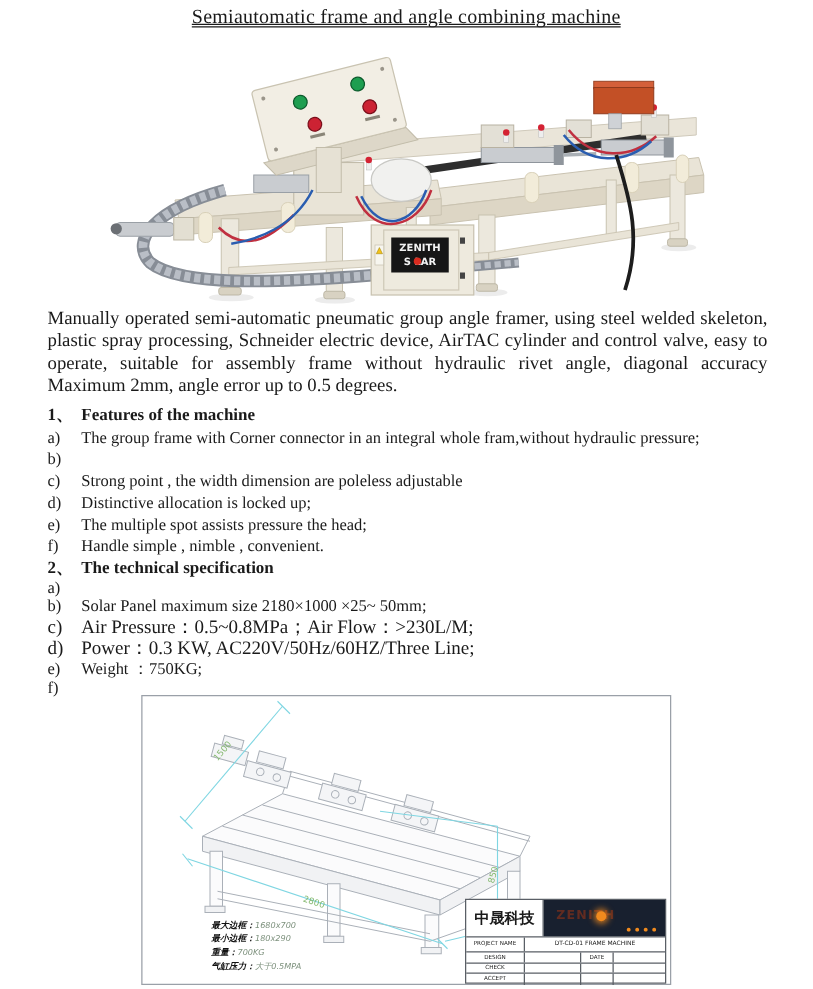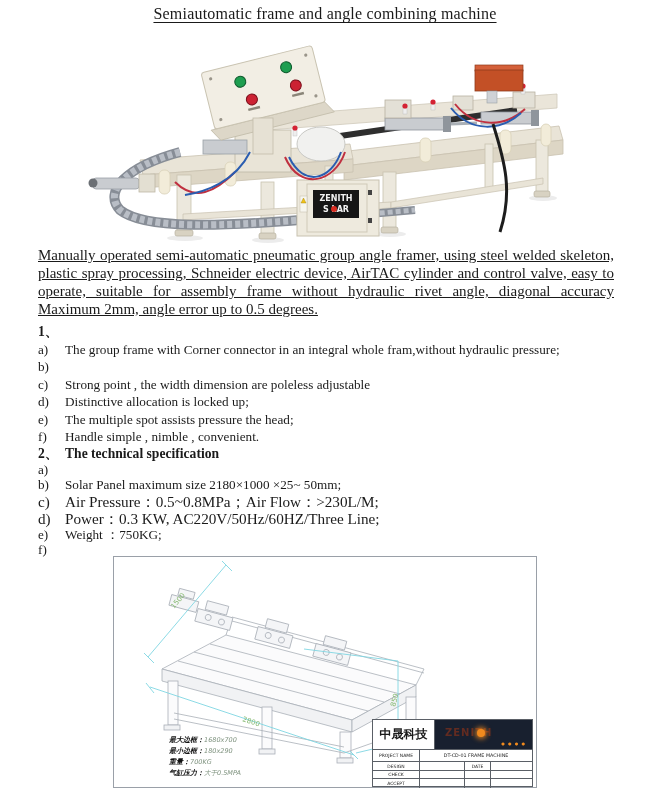--- a/index.html
+++ b/index.html
@@ -1,23 +1,23 @@
 <!DOCTYPE html>
 <html><head>
 <meta charset="utf-8">
 <style>
   html,body{margin:0;padding:0;background:#fff;}
   .page{position:relative;width:650px;height:791px;background:#fff;overflow:hidden;
         font-family:"Liberation Serif", serif;color:#1a1a1a;}
   .doc-title{position:absolute;top:5px;left:0;width:650px;text-align:center;
-        font-size:16px;letter-spacing:.2px;}
+        font-size:16px;letter-spacing:.2px;text-decoration:underline;}
   .doc-title span{text-decoration:underline;text-underline-offset:3px;}
   .photo-wrap{position:absolute;top:32px;left:85px;width:480px;height:211px;}
   .intro{position:absolute;top:246px;left:38px;width:576px;font-size:15px;
-        line-height:18px;text-align:justify;text-decoration:underline;}
+        line-height:18px;text-align:justify;}
   .lists{position:absolute;top:323px;left:38px;width:580px;}
   .row{display:flex;}
   .row .marker{flex:0 0 27px;}
   .feat .row{font-size:13.2px;line-height:17.5px;}
   .feat .row.head{font-weight:bold;font-size:13.6px;}
   .spec .row{font-size:13.2px;line-height:15.5px;}
   .spec .row.head{font-weight:bold;font-size:13.6px;line-height:16px;}
   .spec .row.big{font-size:15.2px;line-height:17px;}
   .drawing{position:absolute;top:556px;left:113px;width:424px;height:232px;
         border:1px solid #9aa0a8;box-sizing:border-box;background:#fff;}
@@ -179,20 +179,21 @@
       <rect x="168" y="86" width="20" height="36" fill="#e6e1d4" stroke="#c2bcaa" stroke-width="0.8"></rect>
     </svg>
   </div>
 
   <div class="intro">Manually operated semi-automatic pneumatic group angle framer, using steel welded skeleton, plastic spray processing, Schneider electric device, AirTAC cylinder and control valve, easy to operate, suitable for assembly frame without hydraulic rivet angle, diagonal accuracy Maximum 2mm, angle error up to 0.5 degrees.</div>
 
   <div class="lists">
     <div class="feat">
       <div class="row head">
         <span class="marker">1、</span>
+        <span>Features of the machine</span>
       </div>
       <div class="row">
           <span class="marker">a)</span>
           <span>The group frame with Corner connector in an integral whole fram,without hydraulic pressure;</span>
         </div>
       <div class="row">
           <span class="marker">b)</span>
         </div>
       <div class="row">
           <span class="marker">c)</span>

